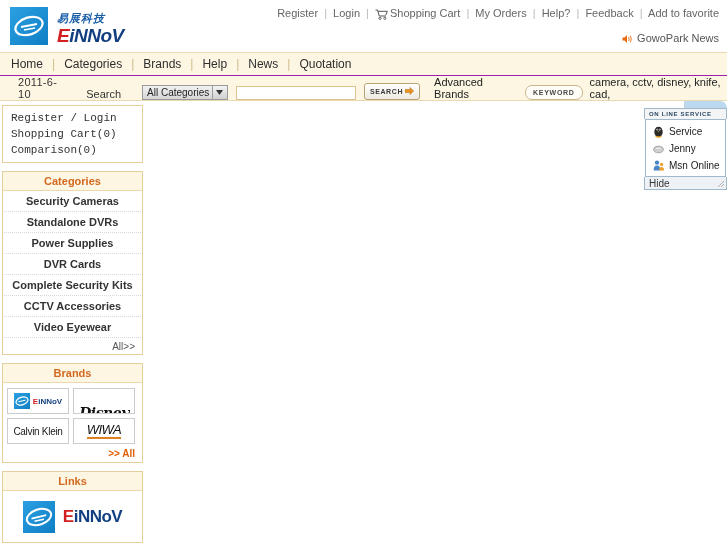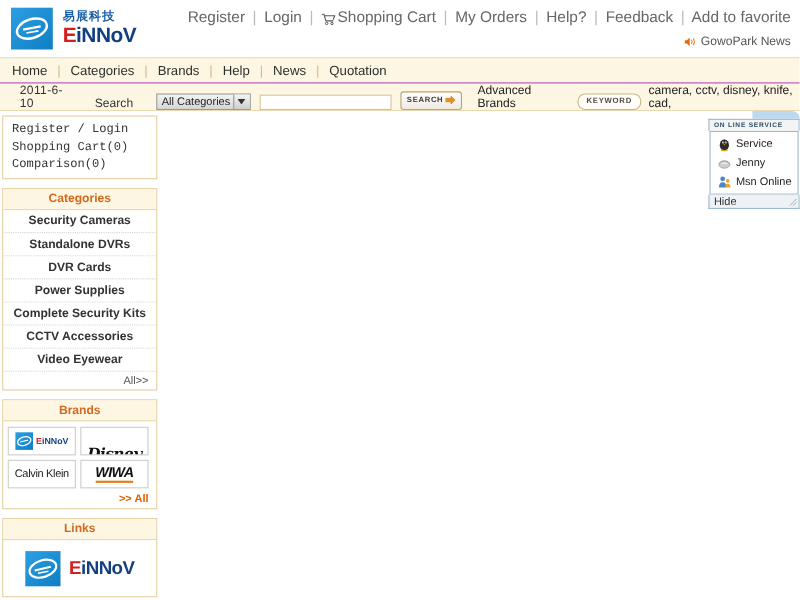--- a/index.html
+++ b/index.html
@@ -17,21 +17,22 @@
   .header {
     position: relative;
     height: 52px;
     background: #ffffff;
     border-bottom: 1px solid #e8d9ae;
   }
   .logo-block {
     position: absolute;
     left: 10px; top: 7px;
     display: flex;
-    align-items: center;
+    align-items: flex-end;
+    font-style: italic;
   }
   .logo-mark {
     width: 38px; height: 38px;
     background: #1b8fd6;
     background: linear-gradient(135deg, #2ba0e2 0%, #0f7ec4 100%);
     position: relative;
     overflow: hidden;
   }
   .logo-mark .swoosh {
     position: absolute;
@@ -50,21 +51,21 @@
     font-size: 19px;
     font-weight: bold;
     letter-spacing: -0.5px;
     color: #123f80;
   }
   .logo-en .red { color: #d22020; }
 
   .top-links {
     position: absolute;
     right: 8px; top: 7px;
-    font-size: 14px;
+    font-size: 11px;
     color: #666666;
     white-space: nowrap;
   }
   .top-links span.sep { color: #bbbbbb; margin: 0 3px; }
   .cart-glyph {
     display: inline-block;
     vertical-align: -3px;
     margin-right: 2px;
   }
 
@@ -262,21 +263,21 @@
     letter-spacing: -0.5px;
     margin-top: 24px;
   }
   .brand-ck {
     font-size: 10px;
     color: #1a1a1a;
     letter-spacing: -0.3px;
   }
   .brand-wiwa {
     font-size: 13px;
-    font-weight: bold;
+    font-weight: normal;
     font-style: italic;
     color: #111111;
     letter-spacing: -0.5px;
     border-bottom: 2px solid #e08020;
     line-height: 14px;
   }
   .brand-all {
     text-align: right;
     font-size: 10px;
     font-weight: bold;
@@ -473,22 +474,22 @@
         <div>Shopping Cart(0)</div>
         <div>Comparison(0)</div>
       </div>
     </div>
 
     <div class="panel">
       <div class="panel-head orange">Categories</div>
       <div>
         <div class="cat-item">Security Cameras</div>
         <div class="cat-item">Standalone DVRs</div>
+        <div class="cat-item">Power Supplies</div>
         <div class="cat-item">DVR Cards</div>
-        <div class="cat-item">Power Supplies</div>
         <div class="cat-item">Complete Security Kits</div>
         <div class="cat-item">CCTV Accessories</div>
         <div class="cat-item">Video Eyewear</div>
         <div class="cat-all">All&gt;&gt;</div>
       </div>
     </div>
 
     <div class="panel">
       <div class="panel-head orange">Brands</div>
       <div class="brand-grid">

